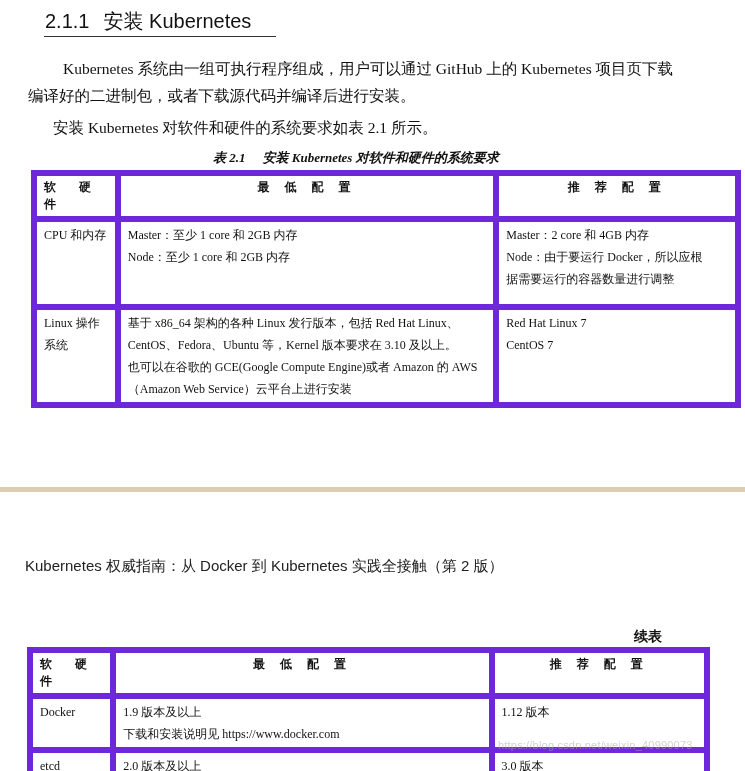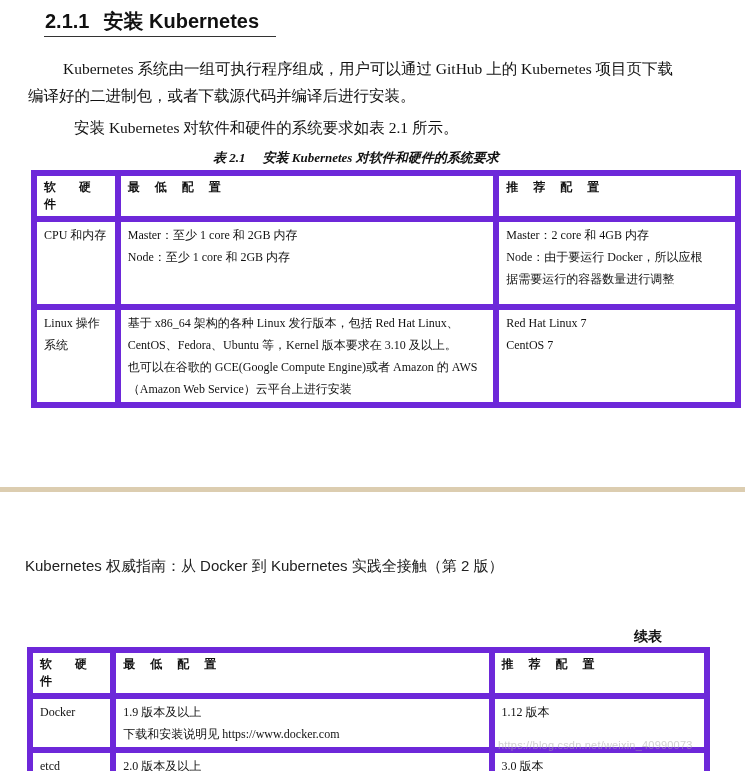--- a/index.html
+++ b/index.html
@@ -4,40 +4,40 @@
 <style>
   html, body { margin:0; padding:0; }
   body {
     width:745px; height:771px; position:relative; overflow:hidden;
     background:#ffffff; color:#1a1a1a;
     font-family:"Liberation Serif","DejaVu Serif",serif;
   }
   .abs { position:absolute; }
   .section-title {
     left:45px; top:8px; font-family:"Liberation Sans","DejaVu Sans",sans-serif;
-    font-size:20px; color:#111; white-space:nowrap;font-weight:bold;
+    font-size:20px; color:#111; white-space:nowrap;
   }
   .section-title .num { margin-right:14px; }
   .section-underline { left:44px; top:36px; width:232px; height:1px; background:#333; }
   .para { font-size:15.5px; line-height:27px; white-space:nowrap; color:#111; }
   .p1 { left:63px; top:55px; }
   .p2 { left:28px; top:82px; }
-  .p3 { left:74px; top:114px; }
+  .p3 { left:53px; top:114px; }
   .caption {
     left:213px; top:149px; font-size:13px; white-space:nowrap; color:#111;
     font-style:italic; font-weight:bold;
   }
   .caption .num { margin-right:17px; }
   table.req {
     position:absolute; border-collapse:collapse; font-size:12px; color:#111;
   }
   table.req td, table.req th {
     border:6px solid #6d28d9; vertical-align:top; padding:2px 7px; text-align:left;
   }
-  table.req th { font-weight:bold; text-align:left; padding:3px 7px; letter-spacing:6px; font-size:12px; }
+  table.req th { font-weight:bold; text-align:center; padding:3px 7px; letter-spacing:6px; font-size:12px; }
   table.req th.first { text-align:left; letter-spacing:10px; }
   .t1 { left:31px; top:170px; width:710px; border:2px solid #111 !important; }
   .line-item { display:block; white-space:nowrap; line-height:22px; }
   .divider { left:0; top:487px; width:745px; height:5px; background:#dccdb0; }
   .book-title {
     left:25px; top:557px; font-family:"Liberation Sans","DejaVu Sans",sans-serif;
     font-size:15px; color:#222; white-space:nowrap;
   }
   .cont-label { left:634px; top:628px; font-size:14px; font-weight:bold; color:#111; }
   .t2 { left:27px; top:647px; width:683px; }

